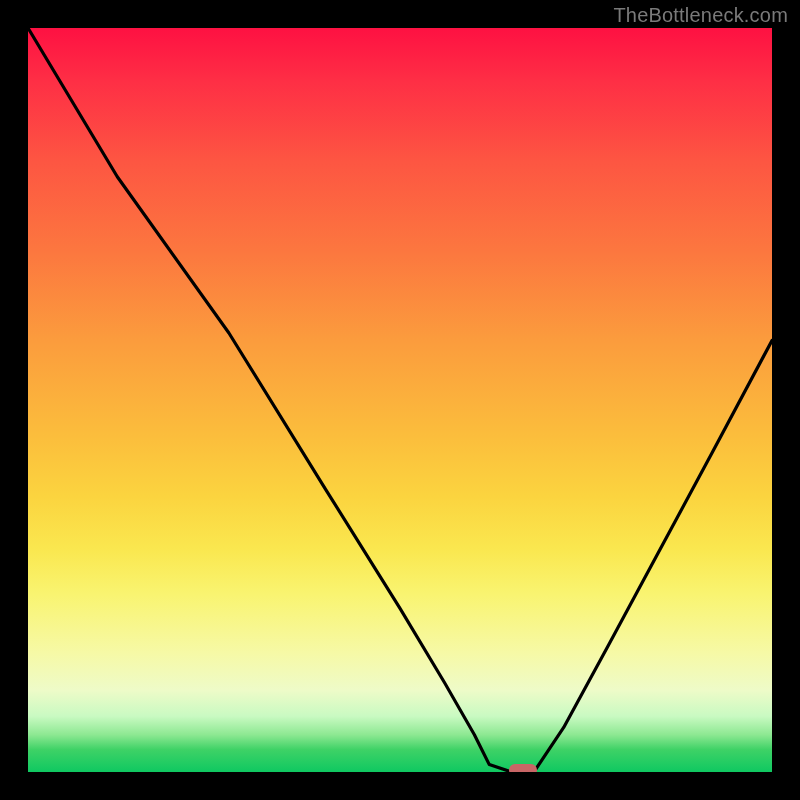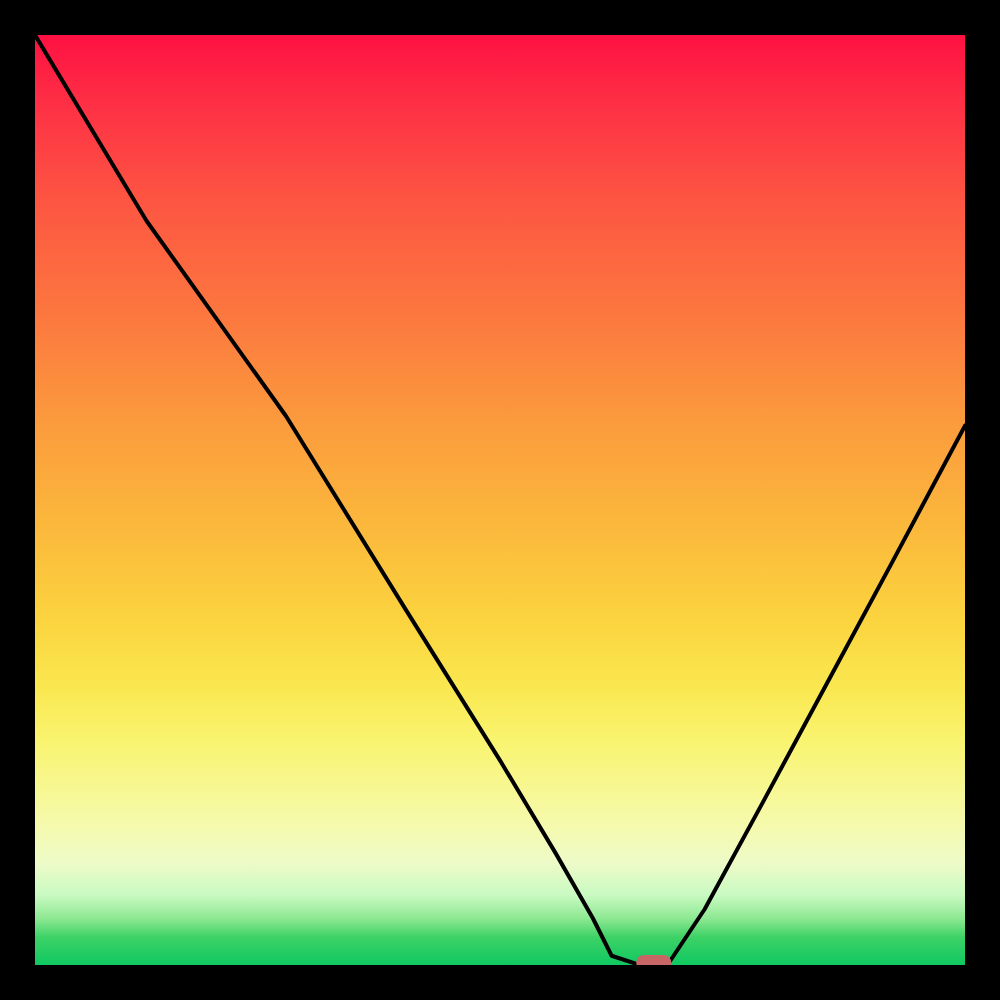--- a/index.html
+++ b/index.html
@@ -66,20 +66,21 @@
   .marker {
     position: absolute;
     z-index: 3;
   }
 </style>
 </head>
 <body>
 
 <div class="outer-frame">
 
+  <div class="watermark">TheBottleneck.com</div>
 
   <div class="plot-area">
     <div class="gradient-bg"></div>
 
     <svg class="curve" viewBox="0 0 744 744" preserveAspectRatio="none">
       <path id="curve-path" fill="none" stroke="#000" stroke-width="3.2" stroke-linejoin="round" stroke-linecap="round" d="M0.0 0.0 L89.3 148.8 L200.9 305.0 L297.6 461.3 L372.0 580.3 L416.6 654.7 L446.4 706.8 L461.3 736.6 L483.6 744.0 L505.9 744.0 L535.7 699.4 L580.3 617.5 L632.4 520.8 L684.5 424.1 L744.0 312.5"></path>
     </svg>
 
     <svg class="marker" id="marker-svg" width="30" height="20" viewBox="0 0 30 20" style="left: 479.76px; top: 732px;">
       <rect x="1" y="4" rx="6" ry="6" width="28" height="12" fill="#c86666"></rect>

